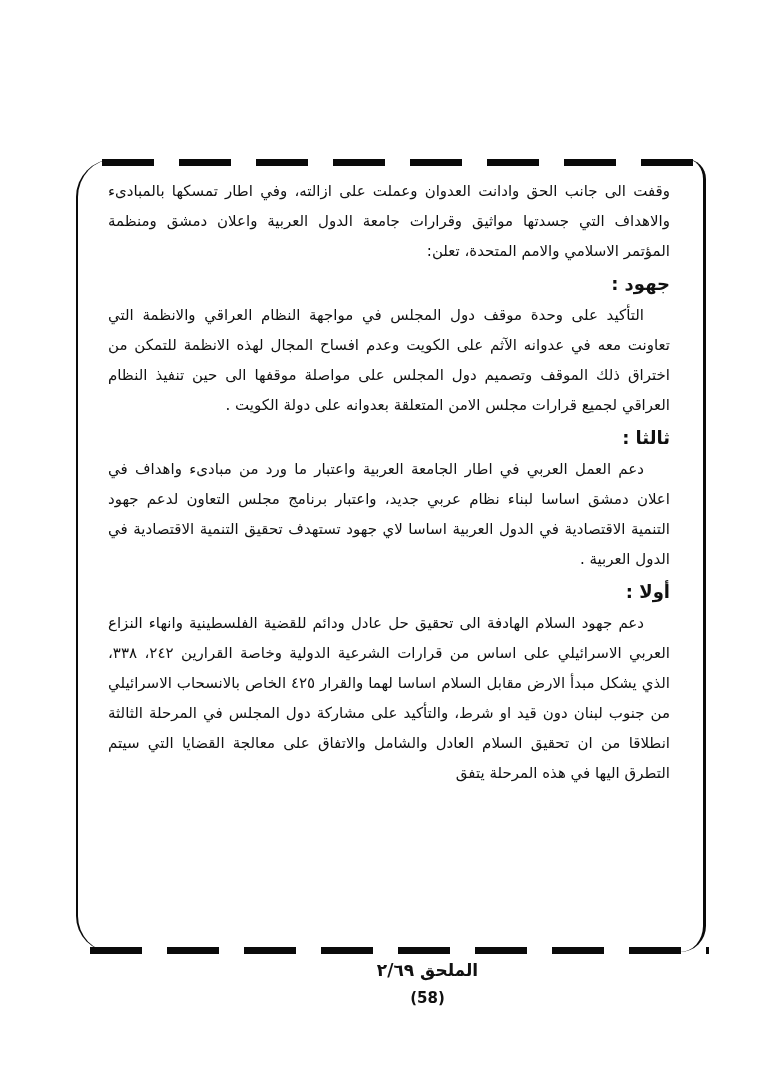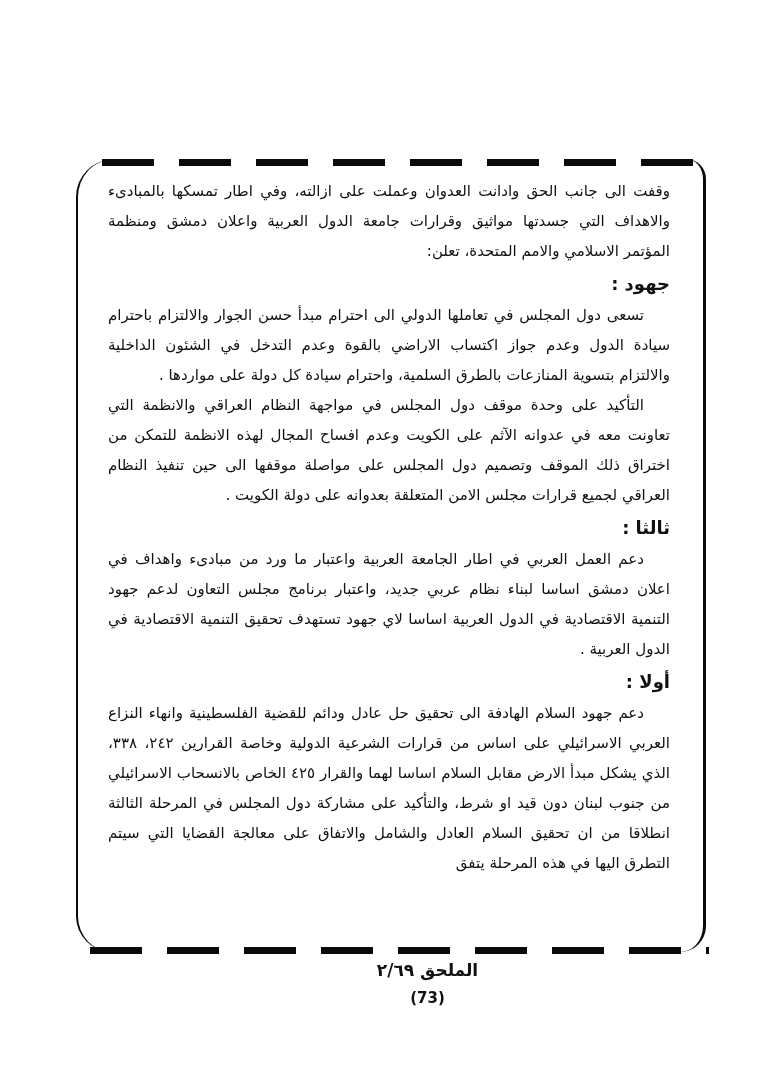--- a/index.html
+++ b/index.html
@@ -73,31 +73,30 @@
 
   <div class="frame">
     <div class="dash top"></div>
     <div class="dash bottom"></div>
 
     <div class="doc-text">
 
       <p class="para no-indent">وقفت الى جانب الحق وادانت العدوان وعملت على ازالته، وفي اطار تمسكها بالمبادىء والاهداف التي جسدتها مواثيق وقرارات جامعة الدول العربية واعلان دمشق ومنظمة المؤتمر الاسلامي والامم المتحدة، تعلن:</p>
 
       <div class="sec-heading">جهود :</div>
-      <p class="para">تسعى دول المجلس في تعاملها الدولي الى احترام مبدأ حسن الجوار والالتزام باحترام سيادة الدول وعدم جواز اكتساب الاراضي بالقوة وعدم التدخل في الشئون الداخلية والالتزام بتسوية المنازعات بالطرق السلمية، واحترام سيادة كل دولة على مواردها .</p>
 
       <p class="para">التأكيد على وحدة موقف دول المجلس في مواجهة النظام العراقي والانظمة التي تعاونت معه في عدوانه الآثم على الكويت وعدم افساح المجال لهذه الانظمة للتمكن من اختراق ذلك الموقف وتصميم دول المجلس على مواصلة موقفها الى حين تنفيذ النظام العراقي لجميع قرارات مجلس الامن المتعلقة بعدوانه على دولة الكويت .</p>
 
       <div class="sec-heading">ثالثا :</div>
       <p class="para">دعم العمل العربي في اطار الجامعة العربية واعتبار ما ورد من مبادىء واهداف في اعلان دمشق اساسا لبناء نظام عربي جديد، واعتبار برنامج مجلس التعاون لدعم جهود التنمية الاقتصادية في الدول العربية اساسا لاي جهود تستهدف تحقيق التنمية الاقتصادية في الدول العربية .</p>
 
       <div class="sec-heading">أولا :</div>
       <p class="para">دعم جهود السلام الهادفة الى تحقيق حل عادل ودائم للقضية الفلسطينية وانهاء النزاع العربي الاسرائيلي على اساس من قرارات الشرعية الدولية وخاصة القرارين ٢٤٢، ٣٣٨، الذي يشكل مبدأ الارض مقابل السلام اساسا لهما والقرار ٤٢٥ الخاص بالانسحاب الاسرائيلي من جنوب لبنان دون قيد او شرط، والتأكيد على مشاركة دول المجلس في المرحلة الثالثة انطلاقا من ان تحقيق السلام العادل والشامل والاتفاق على معالجة القضايا التي سيتم التطرق اليها في هذه المرحلة يتفق</p>
 
     </div>
   </div>
 
   <div class="footer">
     <div class="appendix">الملحق ٢/٦٩</div>
-    <div class="pagenum">(73)</div>
+    <div class="pagenum">(58)</div>
   </div>
 
 </div>
 
 </body></html>

